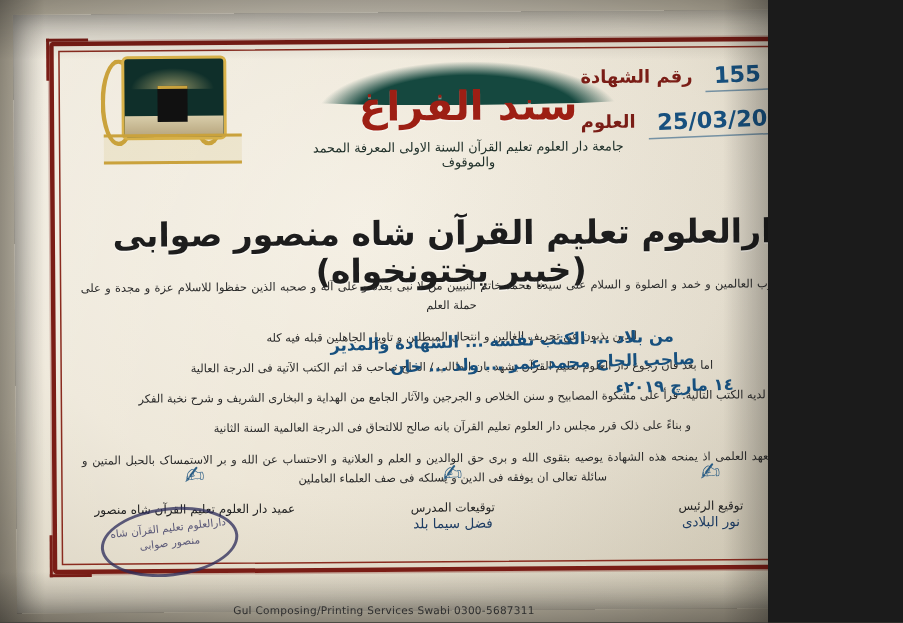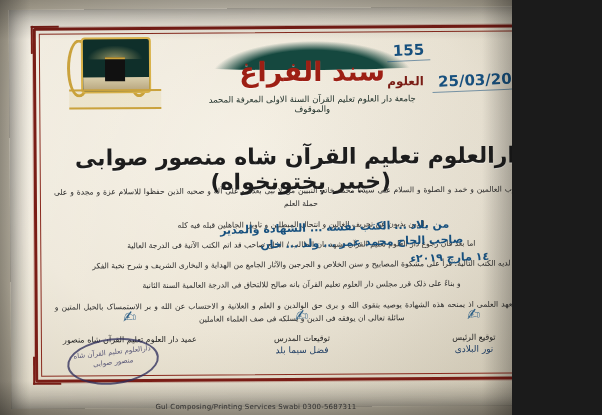--- a/index.html
+++ b/index.html
@@ -347,20 +347,21 @@
     </div>
 
     <div class="ribbon">
       <div class="swoosh"></div>
       <div class="title-ar">سند الفراغ</div>
       <div class="sub-ar">جامعة دار العلوم تعليم القرآن السنة الاولى المعرفة المحمد والموقوف</div>
     </div>
 
     <div class="meta">
       <div class="meta-row">
+        <span class="meta-label">رقم الشهادة</span>
         <span class="meta-value">155</span>
       </div>
       <div class="meta-row">
         <span class="meta-label">العلوم</span>
         <span class="meta-value">25/03/2019</span>
       </div>
     </div>
 
     <div class="main-heading">دارالعلوم تعليم القرآن شاه منصور صوابی (خیبر پختونخواه)</div>
 

